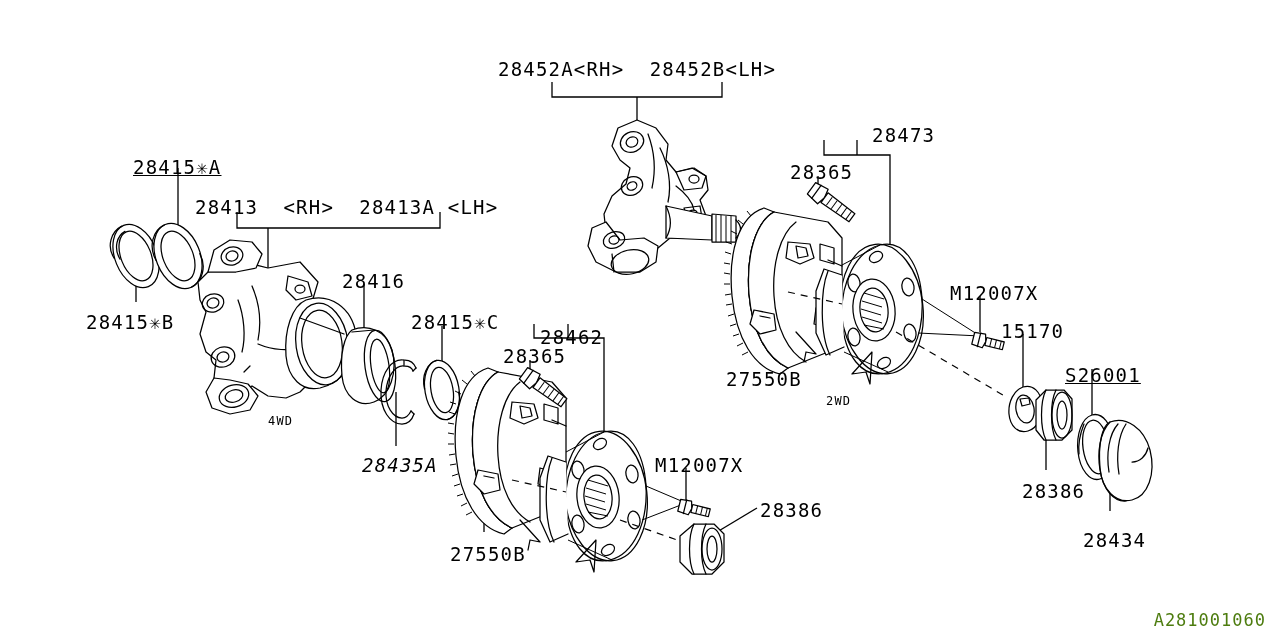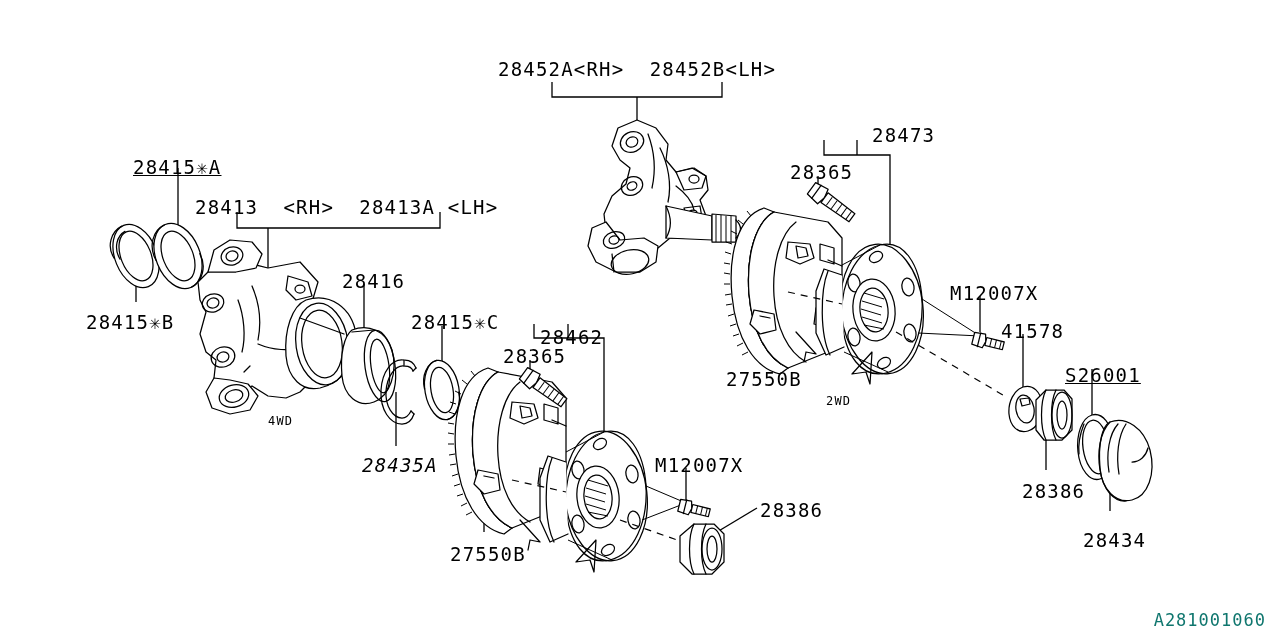--- a/index.html
+++ b/index.html
@@ -19,21 +19,21 @@
     color:#000;
     white-space:pre;
     line-height:1;
     user-select:none;
   }
   .lbl.small{font-size:12px;}
   .diagid{
     position:absolute;
     right:14px;bottom:10px;
     font-family:"DejaVu Sans Mono","Liberation Mono",monospace;
-    font-size:17px;letter-spacing:1px;color:#0f766e;white-space:pre;margin-top:28px;
+    font-size:17px;letter-spacing:1px;color:#4d7c0f;white-space:pre;margin-top:28px;
   }
   .art-stroke{fill:none;stroke:#000;stroke-width:1.25;
     stroke-linecap:round;stroke-linejoin:round;}
   .art-fill-white{fill:#fff;stroke:#000;stroke-width:1.25;
     stroke-linecap:round;stroke-linejoin:round;}
   .leader{fill:none;stroke:#000;stroke-width:1.3;}
   .dashed{fill:none;stroke:#000;stroke-width:1.2;stroke-dasharray:7 6;}
   .thin{fill:none;stroke:#000;stroke-width:1;}
 </style>
 </head>
@@ -484,21 +484,21 @@
       <div class="lbl" style="left: 540px; top: 328px;">28462</div>
       <div class="lbl" style="left: 503px; top: 347px;">28365</div>
       <div class="lbl" style="left: 450px; top: 545px;">27550B</div>
       <div class="lbl" style="left: 655px; top: 456px;">M12007X</div>
       <div class="lbl" style="left: 760px; top: 501px;">28386</div>
       <div class="lbl" style="left: 498px; top: 60px;">28452A&lt;RH&gt;  28452B&lt;LH&gt;</div>
       <div class="lbl" style="left: 836px; top: 126px; margin-left: 36px;">28473</div>
       <div class="lbl" style="left: 790px; top: 163px;">28365</div>
       <div class="lbl" style="left: 726px; top: 370px;">27550B</div>
       <div class="lbl" style="left: 950px; top: 284px;">M12007X</div>
-      <div class="lbl" style="left: 1001px; top: 322px;">41578</div>
+      <div class="lbl" style="left: 1001px; top: 322px;">15170</div>
       <div class="lbl" style="left: 1065px; top: 366px; text-decoration: underline;">S26001</div>
       <div class="lbl" style="left: 1022px; top: 482px;">28386</div>
       <div class="lbl" style="left: 1083px; top: 523px; margin-top: 8px;">28434</div>
       <div class="lbl small" style="left: 268px; top: 415px;">4WD</div>
       <div class="lbl small" style="left: 826px; top: 395px;">2WD</div>
     </div>
 
 <div class="diagid">A281001060</div>
 
 </div>

